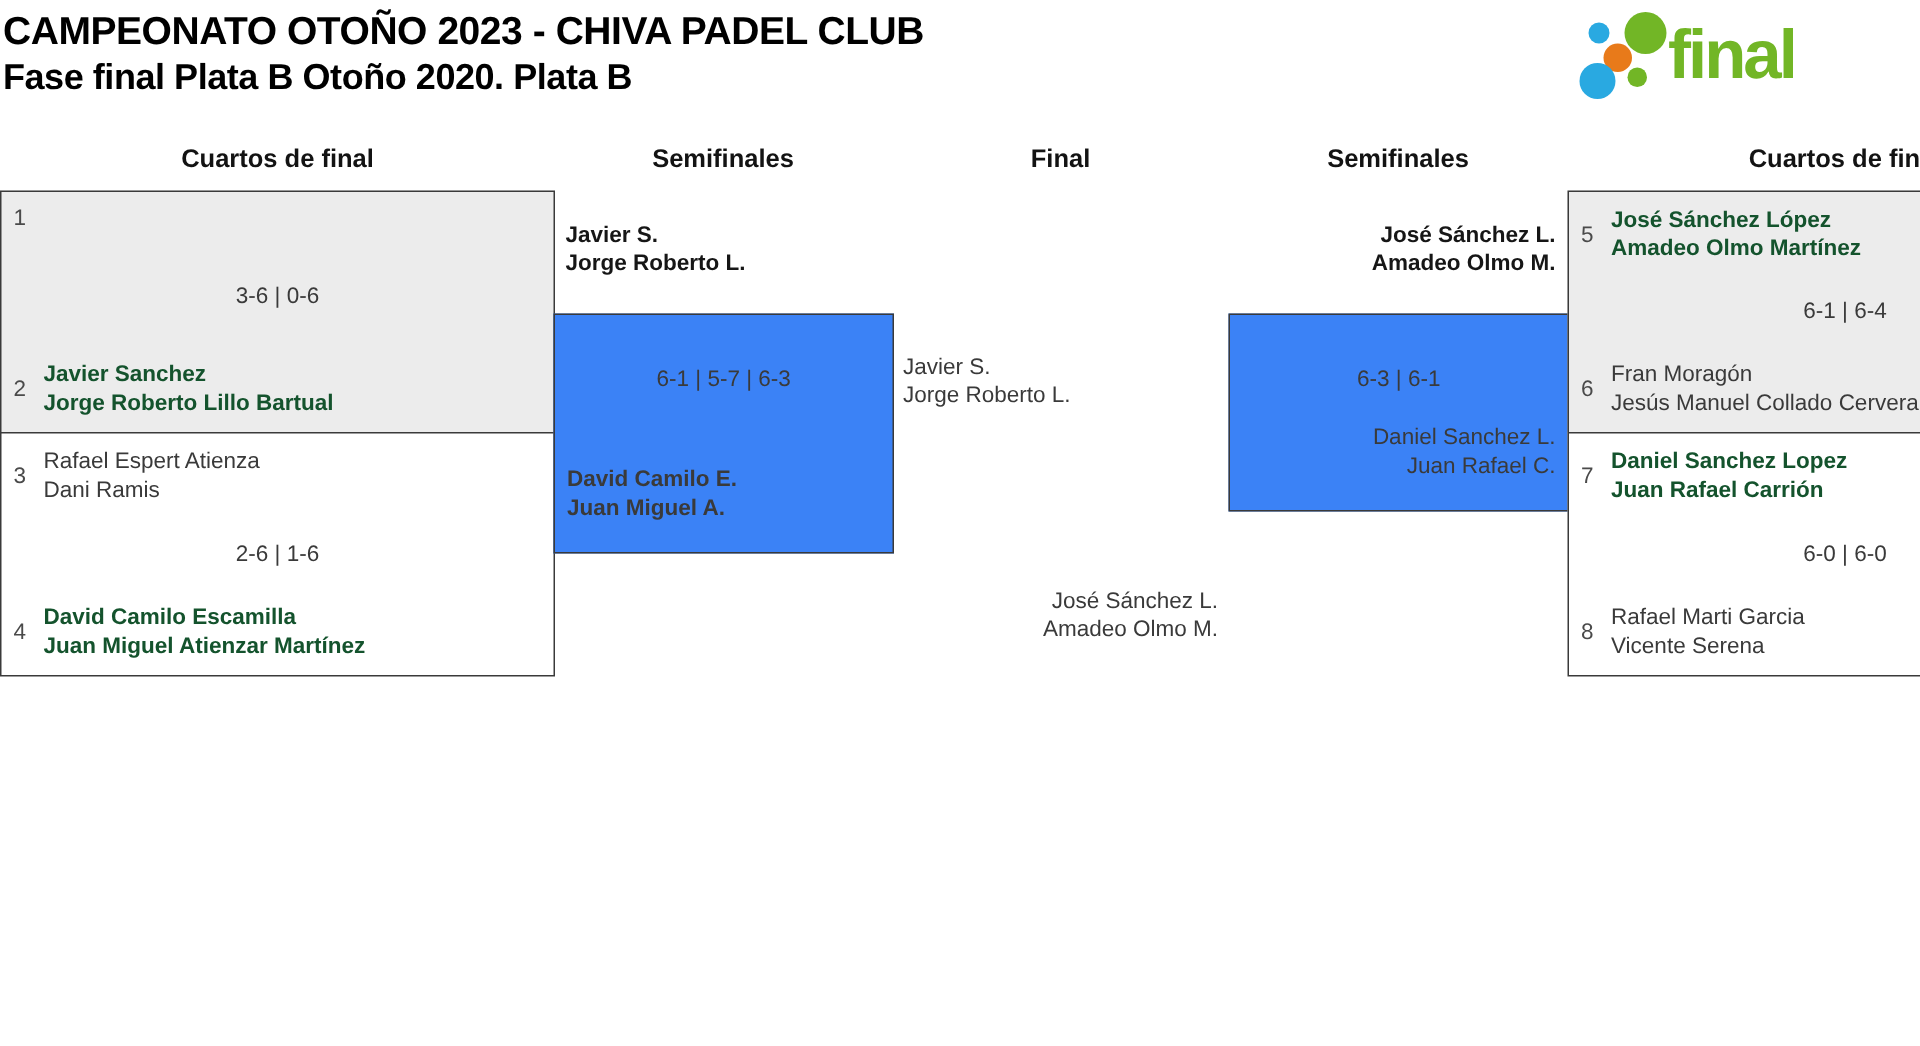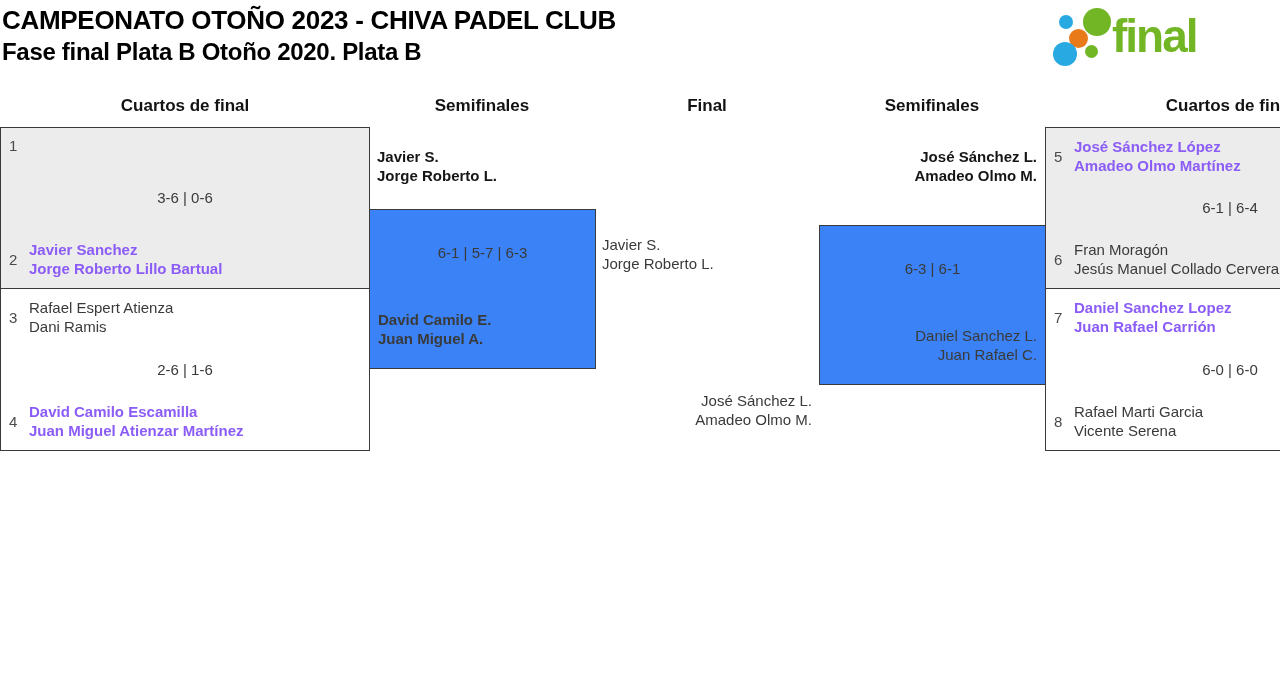--- a/index.html
+++ b/index.html
@@ -29,21 +29,21 @@
 
   
   .match{position:absolute;box-sizing:border-box;border:1px solid #3a3a3a;
          display:flex;flex-direction:column;justify-content:space-between;
          padding:9px 8px 10px 8px;}
   .match.gray{background:#ececec;}
   .match.white{background:#ffffff;}
   .team-row{display:flex;align-items:center;}
   .seed{flex:0 0 20px;width:20px;font-size:15px;color:#4a4a4a;}
   .names{font-size:15px;line-height:19px;color:#3a3a3a;white-space:nowrap;}
-  .team-row.winner .names{font-weight:bold;color:#8b5cf6;}
+  .team-row.winner .names{font-weight:bold;color:#14532d;}
   .score{font-size:15px;line-height:19px;color:#3a3a3a;text-align:center;}
 
   
   .sf-box{position:absolute;box-sizing:border-box;border:1px solid #3a3a3a;background:#3b82f6;}
   .sf-score{position:absolute;top:33px;left:0;right:0;text-align:center;
             font-size:15px;line-height:19px;color:#3a3a3a;}
   .sf-team{position:absolute;bottom:20px;font-size:15px;line-height:19px;color:#3a3a3a;white-space:nowrap;}
   .sf-team.left{left:8px;font-weight:bold;} .sf-team.right{right:8px;text-align:right;}
 
   
@@ -120,21 +120,21 @@
 
   <div class="label" style="left:602px;top:235px;">
     <div>Javier S.</div>
     <div>Jorge Roberto L.</div>
   </div>
   <div class="label right" style="right:468px;top:391px;">
     <div>José Sánchez L.</div>
     <div>Amadeo Olmo M.</div>
   </div>
 
-  <div class="sf-box" style="left:819px;top:209px;width:227px;height:160px;margin-top:16px;">
+  <div class="sf-box" style="left:819px;top:209px;width:227px;height:132px;">
     <div class="sf-score">6-3 | 6-1</div>
     <div class="sf-team right">
       <div>Daniel Sanchez L.</div>
       <div>Juan Rafael C.</div>
     </div>
   </div>
   <div class="label bold right" style="right:243px;top:147px;">
     <div>José Sánchez L.</div>
     <div>Amadeo Olmo M.</div>
   </div>

